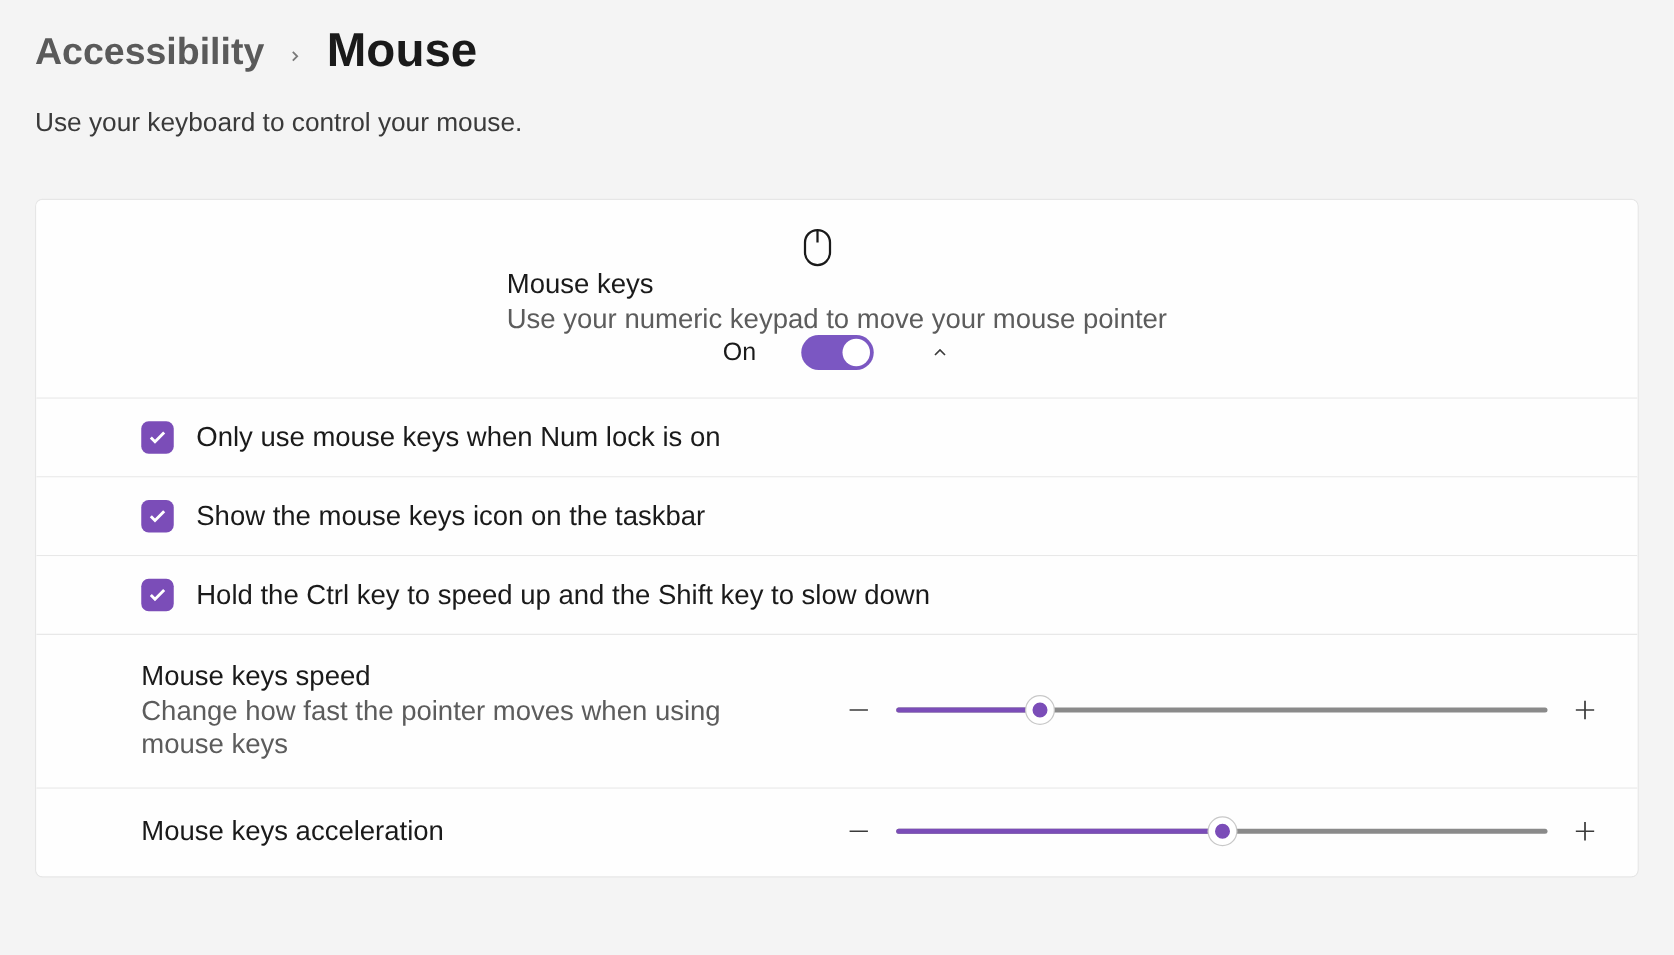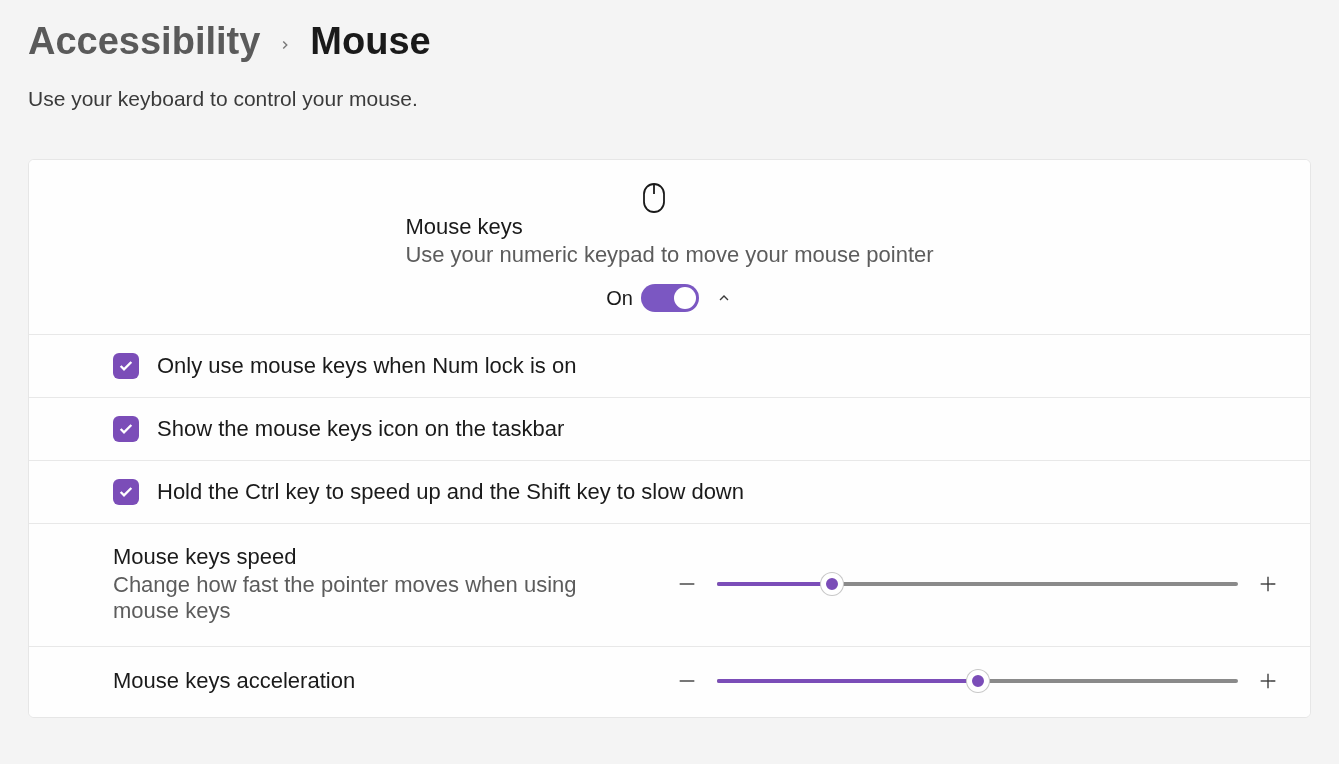--- a/index.html
+++ b/index.html
@@ -14,21 +14,21 @@
       padding: 20px 28px;
       width: 1339px;
     }
     .breadcrumb {
       display: flex;
       align-items: center;
       gap: 18px;
       margin-bottom: 24px;
     }
     .breadcrumb-parent {
-      font-size: 38px;
+      font-size: 30px;
       font-weight: 600;
       color: #5a5a5a;
     }
     .breadcrumb-chevron {
       font-size: 22px;
       color: #7a7a7a;
       margin-top: 6px;
     }
     .breadcrumb-current {
       font-size: 38px;
@@ -81,22 +81,21 @@
       color: #1a1a1a;
     }
     .row-desc {
       font-size: 22px;
       color: #5c5c5c;
       margin-top: 2px;
     }
     .row-controls {
       display: flex;
       align-items: center;
-      gap: 8px;
-      margin-top: 16px;
+      gap: 36px;
     }
     .toggle-label {
       font-size: 20px;
       color: #1a1a1a;
     }
     .toggle {
       width: 58px;
       height: 28px;
       border-radius: 14px;
       background: #7c4dff;

